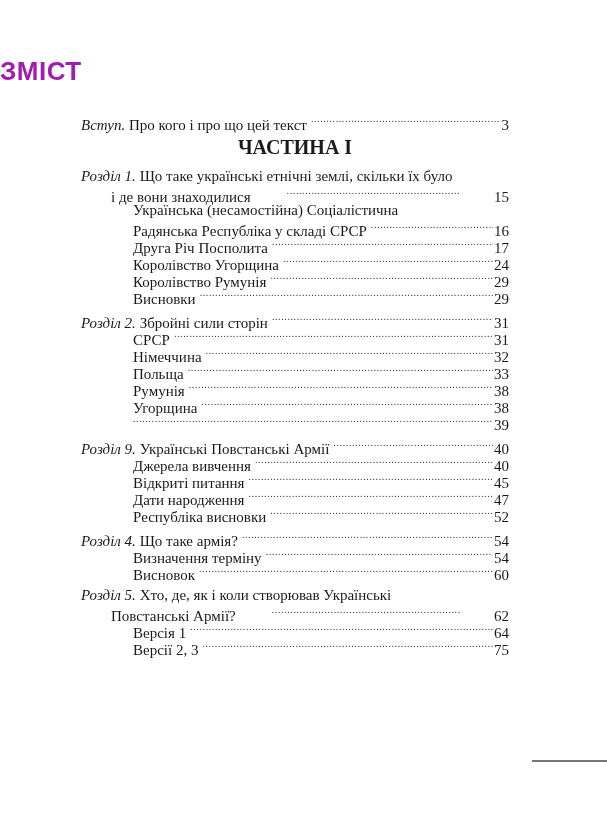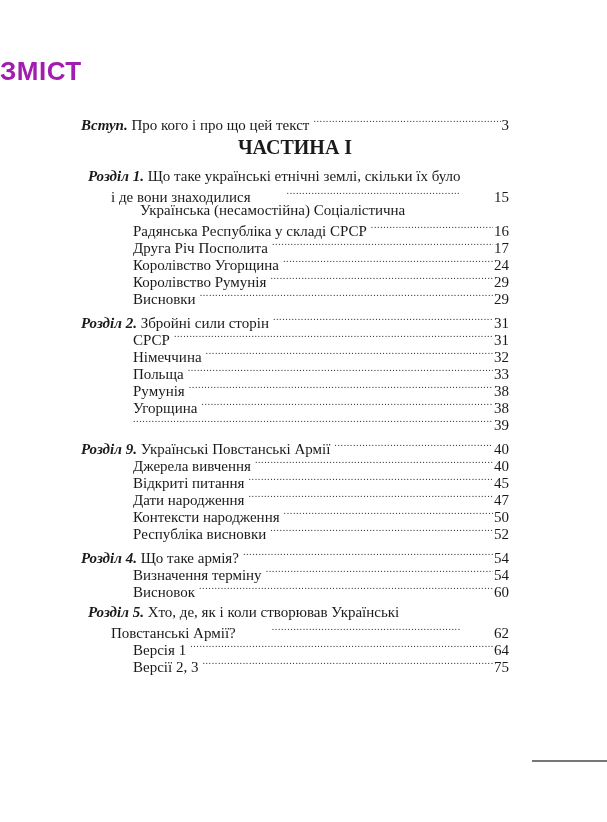--- a/index.html
+++ b/index.html
@@ -59,24 +59,24 @@
       font-size: 10px;
       letter-spacing: 0.6px;
       color: #333;
       white-space: nowrap;
     }
     .row .page {
       flex: 0 0 auto;
       padding-left: 1px;
       text-align: right;
     }
-    .row.plain .text { padding-right: 0; margin-left: 7px; }
+    .row.plain .text { padding-right: 0; }
     .lbl {
       font-style: italic;
-      font-weight: bold;
+      font-weight: normal;
     }
     .ind1 { padding-left: 30px; gap: 32px; }
     .ind2 { padding-left: 52px; }
     .part-heading {
       text-align: center;
       font-weight: bold;
       font-size: 20px;
       height: 17px;
       margin: 9px 0 12px 0;
     }
@@ -196,25 +196,20 @@
       <span class="text">Відкриті питання</span>
       <span class="dots"></span>
       <span class="page">45</span>
     </div>
     <div class="row ind2">
       <span class="text">Дати народження</span>
       <span class="dots"></span>
       <span class="page">47</span>
     </div>
     <div class="row ind2">
-      <span class="text">Контексти народження</span>
-      <span class="dots"></span>
-      <span class="page">50</span>
-    </div>
-    <div class="row ind2">
       <span class="text">Республіка висновки</span>
       <span class="dots"></span>
       <span class="page">52</span>
     </div>
   </div>
 
   <div class="chapter">
     <div class="row">
       <span class="text"><span class="lbl">Розділ 4.</span> <span>Що таке армія?</span></span>
       <span class="dots"></span>

